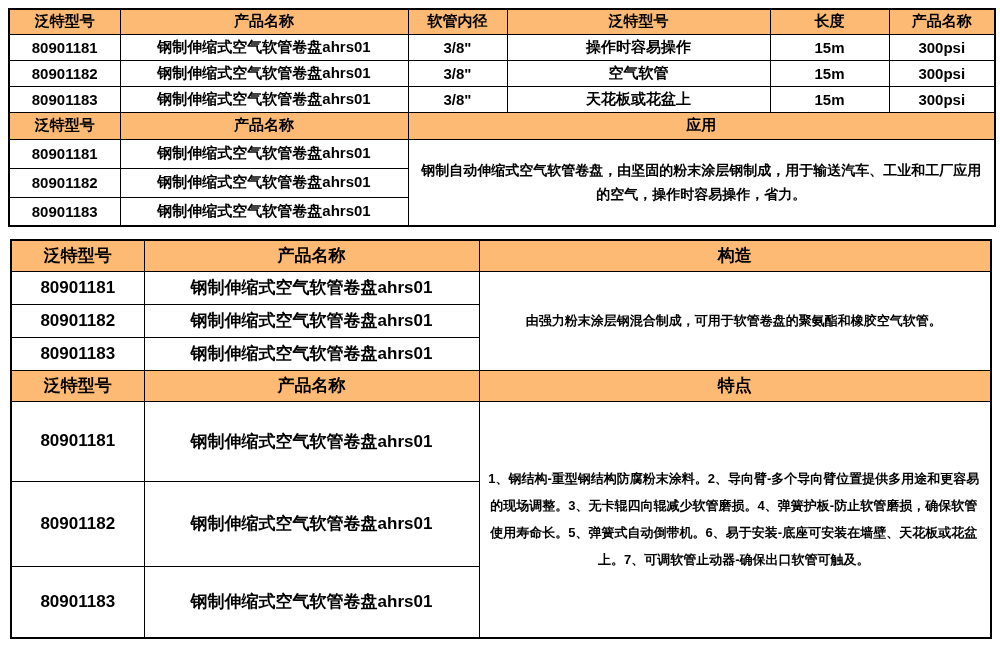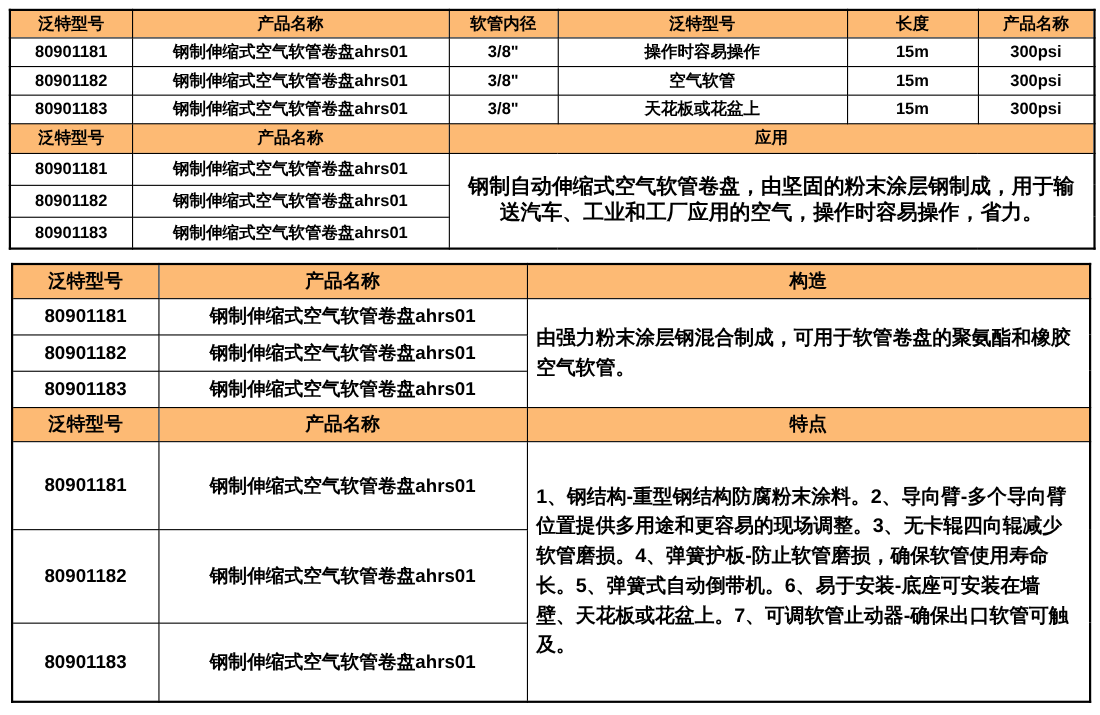--- a/index.html
+++ b/index.html
@@ -42,38 +42,38 @@
     top: 8px;
     width: 986px;
     border: 2px solid #000000;
     font-size: 15px;
   }
   .t1 th { font-size: 15px; }
   .t1 .merged-app {
     white-space: normal;
     text-align: center;
     line-height: 24px;
-    font-size: 19px;
+    font-size: 14px;
     padding: 0 12px;
   }
   
   .t2 {
     position: absolute;
     left: 10px;
     top: 239px;
     width: 980px;
     border: 2px solid #000000;
     font-size: 17px;
   }
   .t2 th { font-size: 17px; }
   .t2 .merged-left {
     white-space: normal;
-    text-align: left;
+    text-align: center;
     line-height: 27px;
-    font-size: 18px;
+    font-size: 13px;
     padding: 0 10px 0 8px;
     vertical-align: middle;
   }
 </style>
 </head>
 <body>
 
 <div class="page">
 
   <table class="t1">

